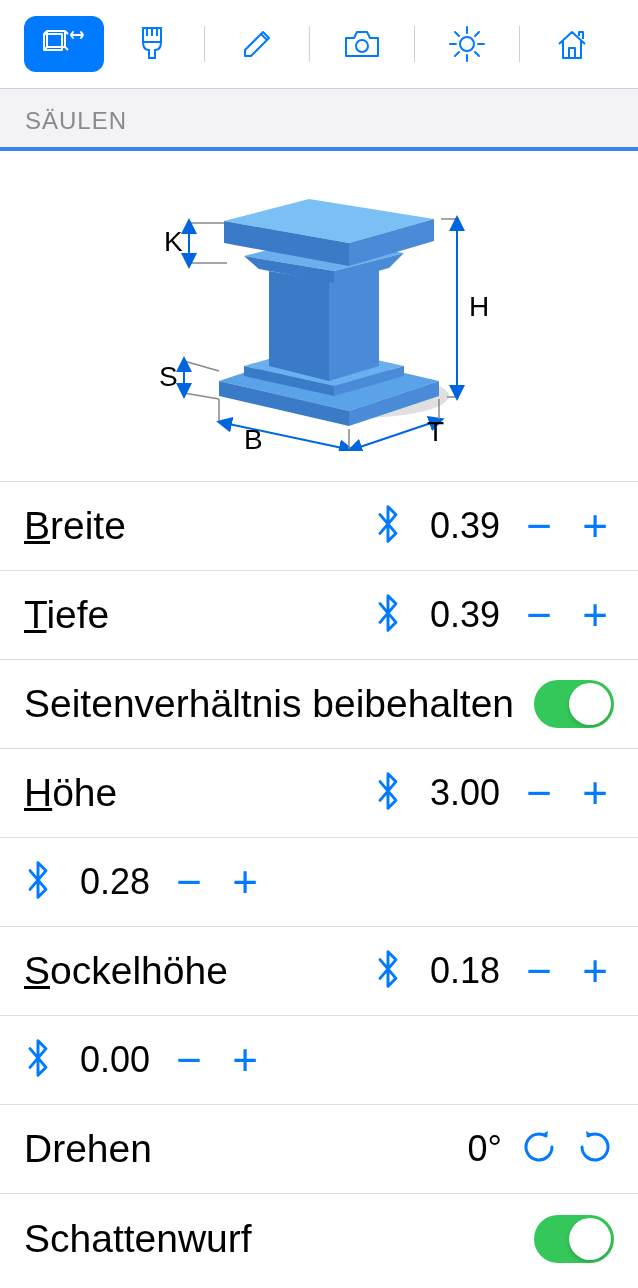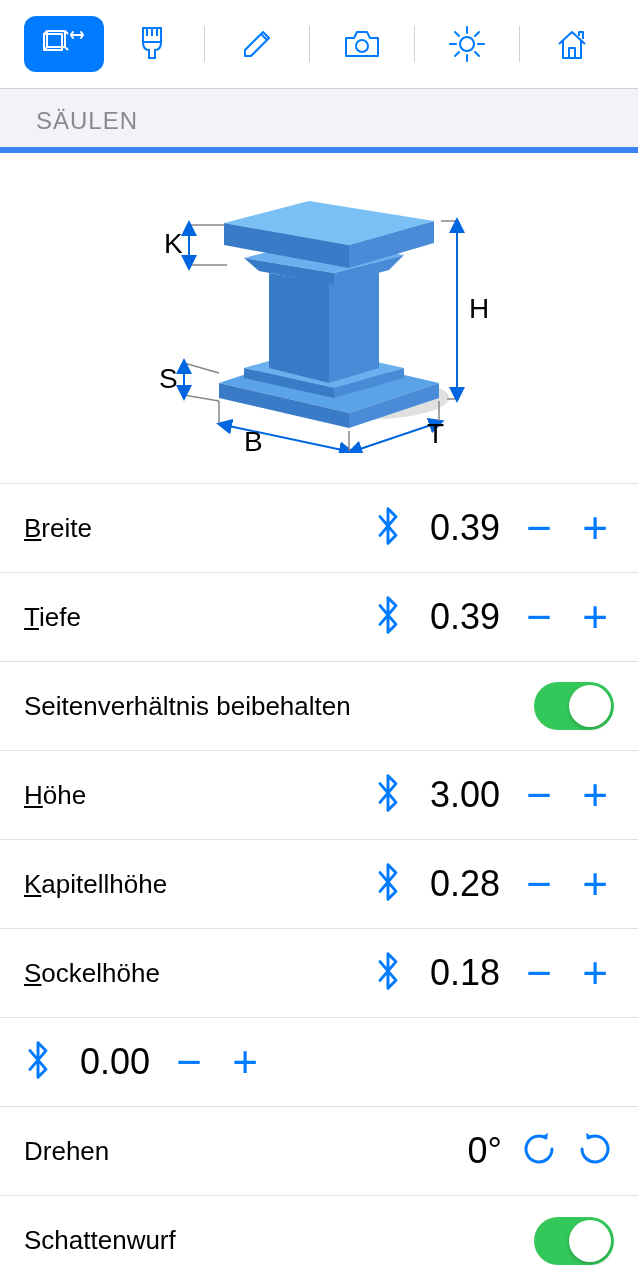--- a/index.html
+++ b/index.html
@@ -3,25 +3,25 @@
 <meta charset="utf-8">
 <style>
 *{margin:0;padding:0;box-sizing:border-box}
 body{font-family:-apple-system,BlinkMacSystemFont,"Helvetica Neue",sans-serif;background:#fff;width:638px;color:#000}
 .toolbar{display:flex;align-items:center;padding:16px 24px;gap:8px;background:#fff}
 .tool-btn{width:80px;height:56px;border-radius:12px;display:flex;align-items:center;justify-content:center;cursor:pointer}
 .tool-btn.active{background:#007aff}
 .tool-btn svg{stroke:#007aff;fill:none;stroke-width:2}
 .tool-btn.active svg{stroke:#fff}
 .tool-sep{width:1px;height:36px;background:#d0d0d0;margin:0 4px}
-.section-header{background:#f2f2f7;padding:18px 36px 12px;color:#8a8a8e;font-size:24px;letter-spacing:1px;border-top:1px solid #d0d0d0;border-bottom:6px solid #3b82f6}
+.section-header{background:#f2f2f7;padding:18px 25px 12px;color:#8a8a8e;font-size:24px;letter-spacing:1px;border-top:1px solid #d0d0d0;border-bottom:4px solid #3b82f6}
 .diagram{display:flex;justify-content:center;padding:20px 0 30px}
 .rows{border-top:1px solid #e0e0e0}
 .row{display:flex;align-items:center;padding:0 24px;height:89px;border-bottom:1px solid #e0e0e0}
-.row .label{flex:1;font-size:26px}
+.row .label{flex:1;font-size:39px}
 .row .label .u{text-decoration:underline}
 .row .val{font-size:36px;min-width:80px;text-align:right}
 .bt-icon{color:#007aff;margin-right:18px;cursor:pointer}
 .stepper{display:flex;align-items:center;margin-left:20px;gap:18px}
 .step-btn{color:#007aff;cursor:pointer;font-size:44px;line-height:1;width:38px;text-align:center;font-weight:300}
 .rot-btn{color:#007aff;cursor:pointer;margin-left:18px}
 .switch{position:relative;width:80px;height:48px;background:#34c759;border-radius:24px;cursor:pointer;margin-left:auto}
 .switch .knob{position:absolute;right:3px;top:3px;width:42px;height:42px;background:#fff;border-radius:50%;box-shadow:0 2px 4px rgba(0,0,0,0.2)}
 </style>
 </head>
@@ -159,21 +159,20 @@
           <path d="M4 8 L16 22 L10 28 L10 2 L16 8 L4 22" stroke-linejoin="round" stroke-linecap="round"></path>
         </svg></span>
     <div class="val">3.00</div>
     <div class="stepper">
       <span class="step-btn">−</span>
       <span class="step-btn">+</span>
     </div>
   </div>
 
   <div class="row">
-    <div class="label"><span class="u">K</span><span>apitellhöhe</span></div>
     <span class="bt-icon"><svg width="28" height="40" viewBox="0 0 20 30" fill="none" stroke="#007aff" stroke-width="2.2">
           <path d="M4 8 L16 22 L10 28 L10 2 L16 8 L4 22" stroke-linejoin="round" stroke-linecap="round"></path>
         </svg></span>
     <div class="val">0.28</div>
     <div class="stepper">
       <span class="step-btn">−</span>
       <span class="step-btn">+</span>
     </div>
   </div>
 

